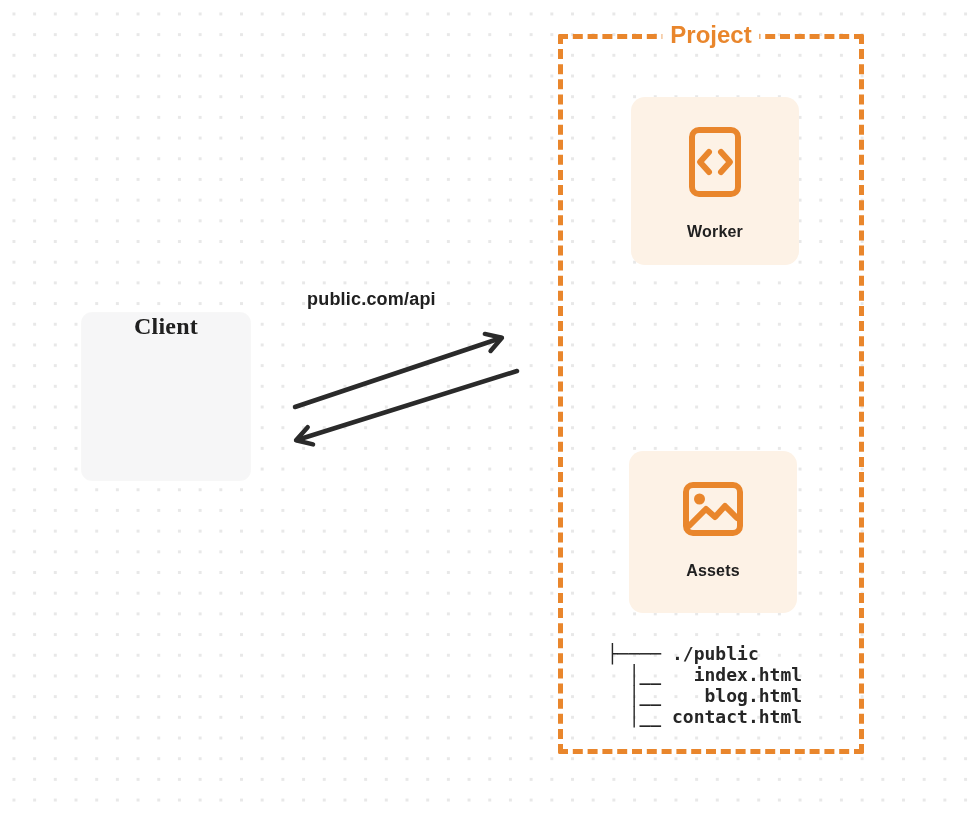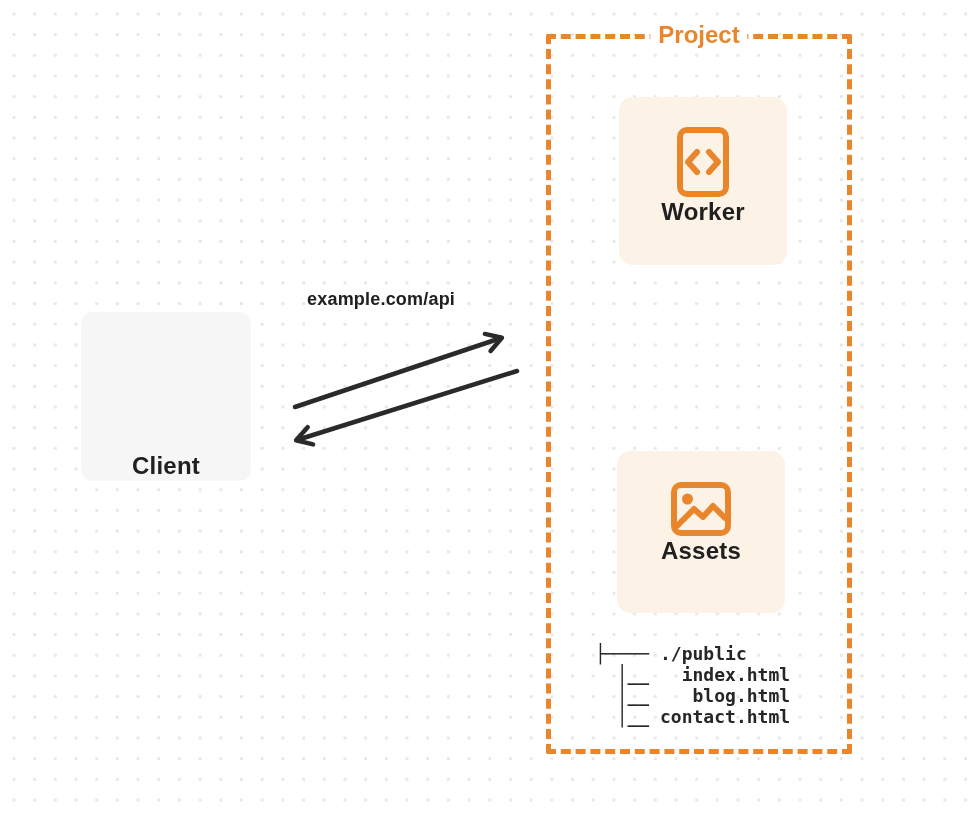--- a/index.html
+++ b/index.html
@@ -21,78 +21,78 @@
     background-color:#FFFFFF;
     background-image:radial-gradient(var(--dot_grid) 1.6px, transparent 1.8px);
     background-size:20.7px 20.7px;
     background-position:3.6px 3.6px;
   }
   .client-node{
     position:absolute;left:82px;top:313px;width:168px;height:167px;
     background:var(--client_bg);
     border-radius:10px;
     box-shadow:0 0 0 1px rgba(0,0,0,0.03);
-    display:flex;align-items:flex-end;justify-content:center;
+    display:flex;align-items:flex-start;justify-content:center;font-family:Liberation Serif, serif;
   }
   .node-label{
     font-size:24px;font-weight:700;color:var(--ink);letter-spacing:.2px;
   }
   .request-label{
     position:absolute;left:307px;top:289px;
     font-size:18px;font-weight:700;color:var(--ink);letter-spacing:.2px;
   }
   svg.arrows{
     position:absolute;left:0;top:0;width:980px;height:818px;
     pointer-events:none;
   }
   svg.arrows line{
     stroke:var(--arrow);stroke-width:4.5;stroke-linecap:round;
   }
   .project-box{
-    position:absolute;left:546px;top:34px;width:306px;height:720px;
+    position:absolute;left:558px;top:34px;width:306px;height:720px;
     border:5px dashed var(--accent);
     border-radius:2px;
   }
   .project-label{
     position:absolute;left:50%;top:-17px;transform:translateX(-50%);
     background:#FFFFFF;
     padding:0 8px;
     font-size:24px;font-weight:700;color:var(--accent);
     line-height:26px;white-space:nowrap;
   }
   .card{
     position:absolute;width:168px;
     background:var(--card_bg);
     border-radius:14px;
     display:flex;flex-direction:column;align-items:center;
   }
   .card.worker{left:68px;top:58px;height:168px;padding-top:29px;}
   .card.assets{left:66px;top:412px;height:162px;padding-top:30px;}
   .card .card-label{
-    font-size:24px;font-weight:700;color:var(--ink);letter-spacing:.2px;
+    font-size:16px;font-weight:700;color:var(--ink);margin-top:25px;letter-spacing:.2px;
   }
   .icon-stroke{fill:none;stroke:var(--accent);stroke-width:6;stroke-linecap:round;stroke-linejoin:round;}
   .icon-fill{fill:var(--accent);stroke:none;}
   pre.file-tree{
     position:absolute;left:44px;top:578px;
     font-family:"DejaVu Sans Mono","Liberation Mono",monospace;
     font-size:18px;line-height:21px;font-weight:700;
     color:#262626;white-space:pre;margin-top:26px;
   }
 </style>
 </head>
 <body>
 
 <div class="canvas">
 
   <div class="client-node">
     <span class="node-label">Client</span>
   </div>
 
-  <div class="request-label">example.com/api</div>
+  <div class="request-label">public.com/api</div>
 
   <svg class="arrows" viewBox="0 0 980 818" aria-hidden="true">
     <defs>
       <marker id="ah" viewBox="0 0 26 26" markerWidth="26" markerHeight="26" refX="20" refY="13" orient="auto" markerUnits="userSpaceOnUse">
         <path d="M6,4 L21,13 L6,22" fill="none" stroke="#2A2A2A" stroke-width="4.5" stroke-linecap="round" stroke-linejoin="round"></path>
       </marker>
     </defs>
     <line x1="295" y1="407" x2="501" y2="338" marker-end="url(#ah)"></line>
     <line x1="517" y1="371" x2="297" y2="440" marker-end="url(#ah)"></line>
   </svg>

